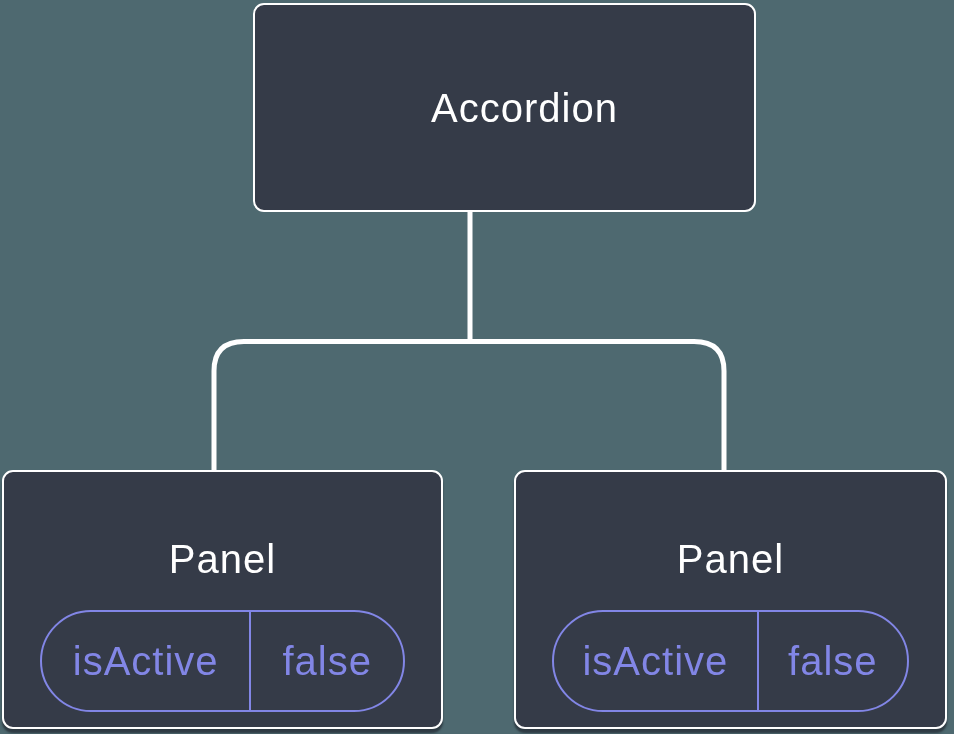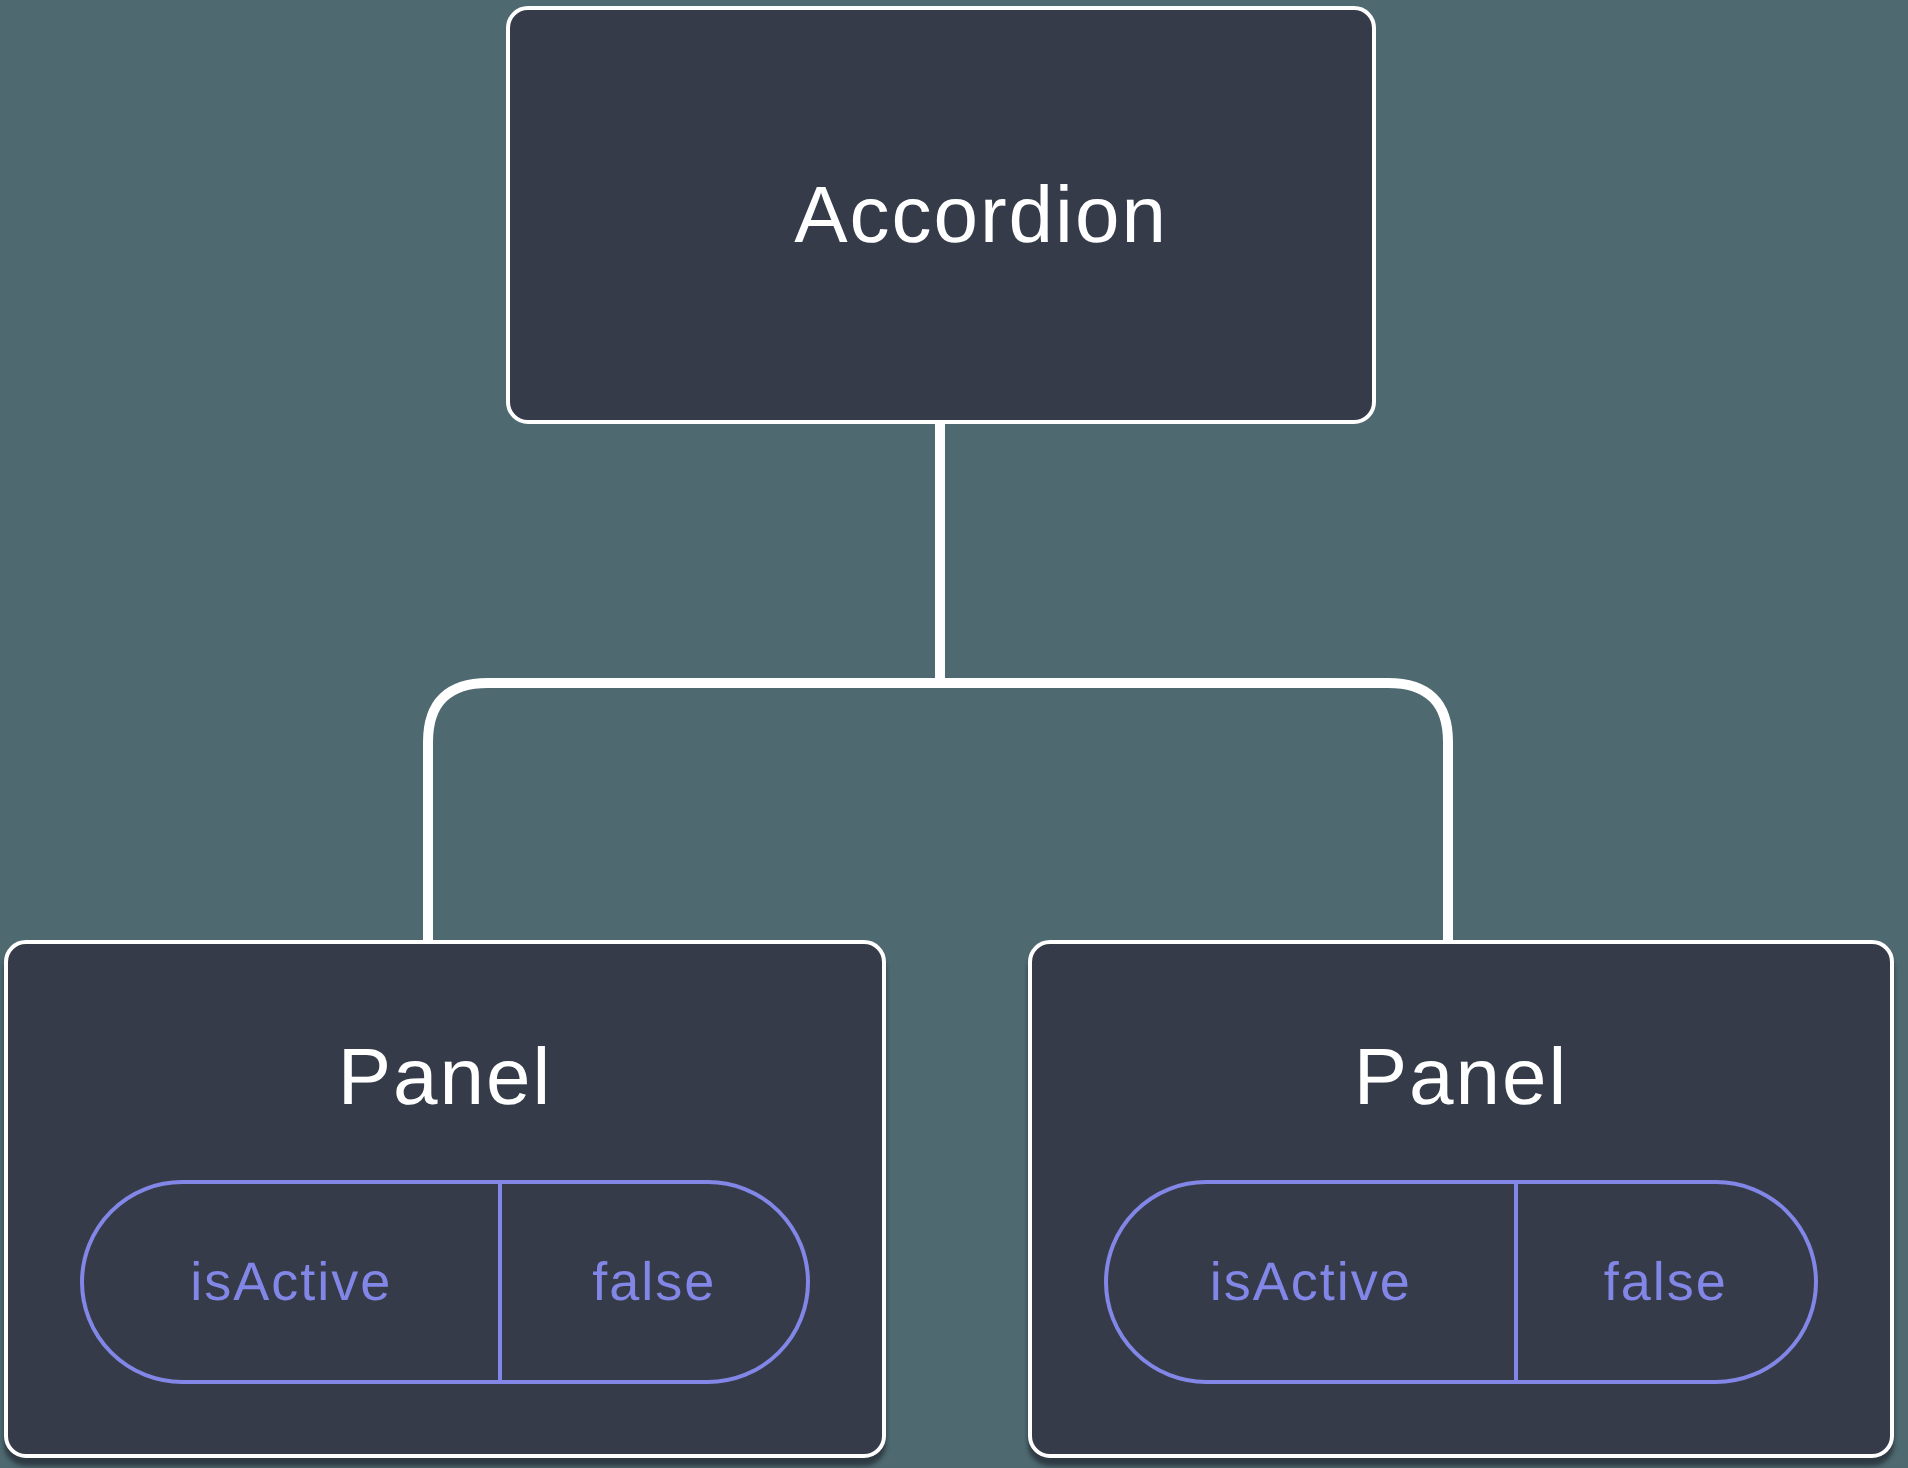--- a/index.html
+++ b/index.html
@@ -31,21 +31,21 @@
 
   .node {
     position: absolute;
     background: var(--node-fill);
     border: 2.5px solid var(--node-border);
     border-radius: 11px;
   }
 
   .node-root {
     left: 253px; top: 3px;
-    width: 435px; height: 209px;
+    width: 503px; height: 209px;
     display: flex;
     align-items: center;
     justify-content: center;
     padding-left: 40px;
   }
 
   .node-panel {
     top: 470px;
     height: 259px;
     box-shadow: 0 4px 2px rgba(31, 36, 45, 0.65);
@@ -57,32 +57,32 @@
     color: var(--title);
     font-size: 40px;
     font-weight: 500;
     letter-spacing: 1px;
     line-height: 44px;
     white-space: nowrap;
   }
 
   .panel-title {
     text-align: center;
-    margin-top: 45px;
+    margin-top: 65px;
   }
 
   .state-pill {
     margin: 29px 36px 0 36px;
     height: 102px;
     border: 2px solid var(--accent);
     border-radius: 51px;
     display: flex;
     overflow: hidden;
     color: var(--accent);
-    font-size: 27px;
+    font-size: 40px;
     letter-spacing: 1px;
   }
 
   .pill-cell {
     display: flex;
     align-items: center;
     justify-content: center;
     white-space: nowrap;
   }
   .pill-name  { flex: 0 0 58%; border-right: 2px solid var(--accent); }

